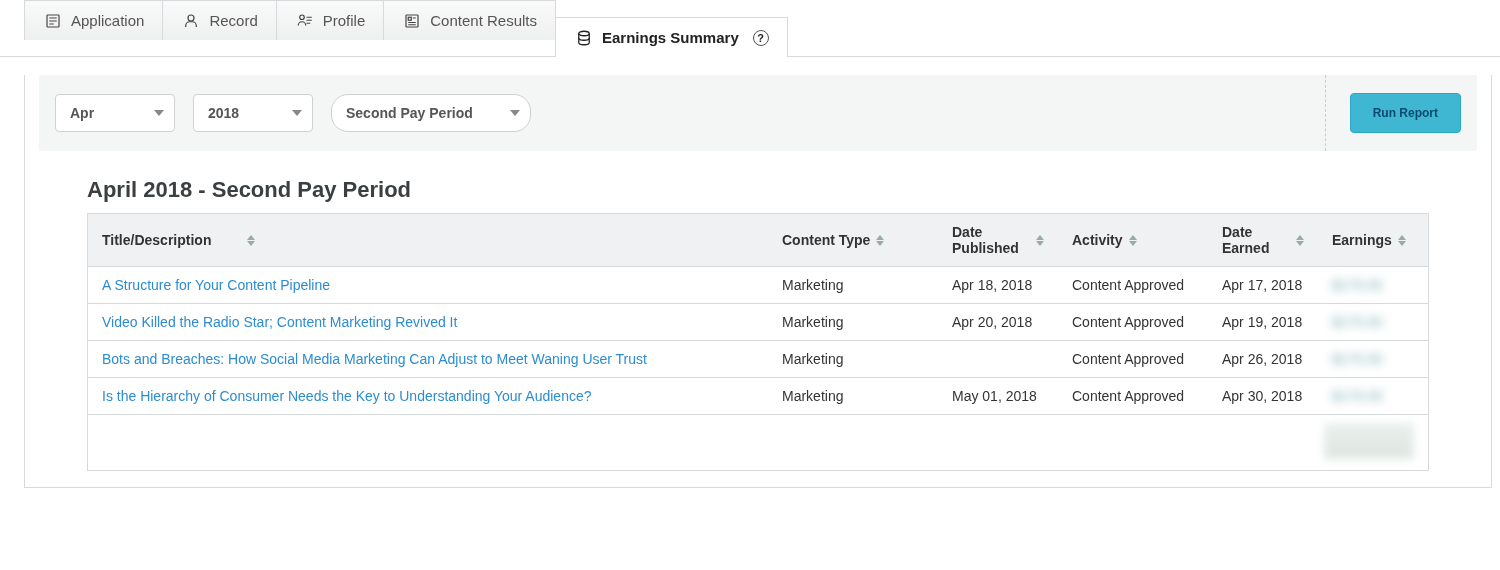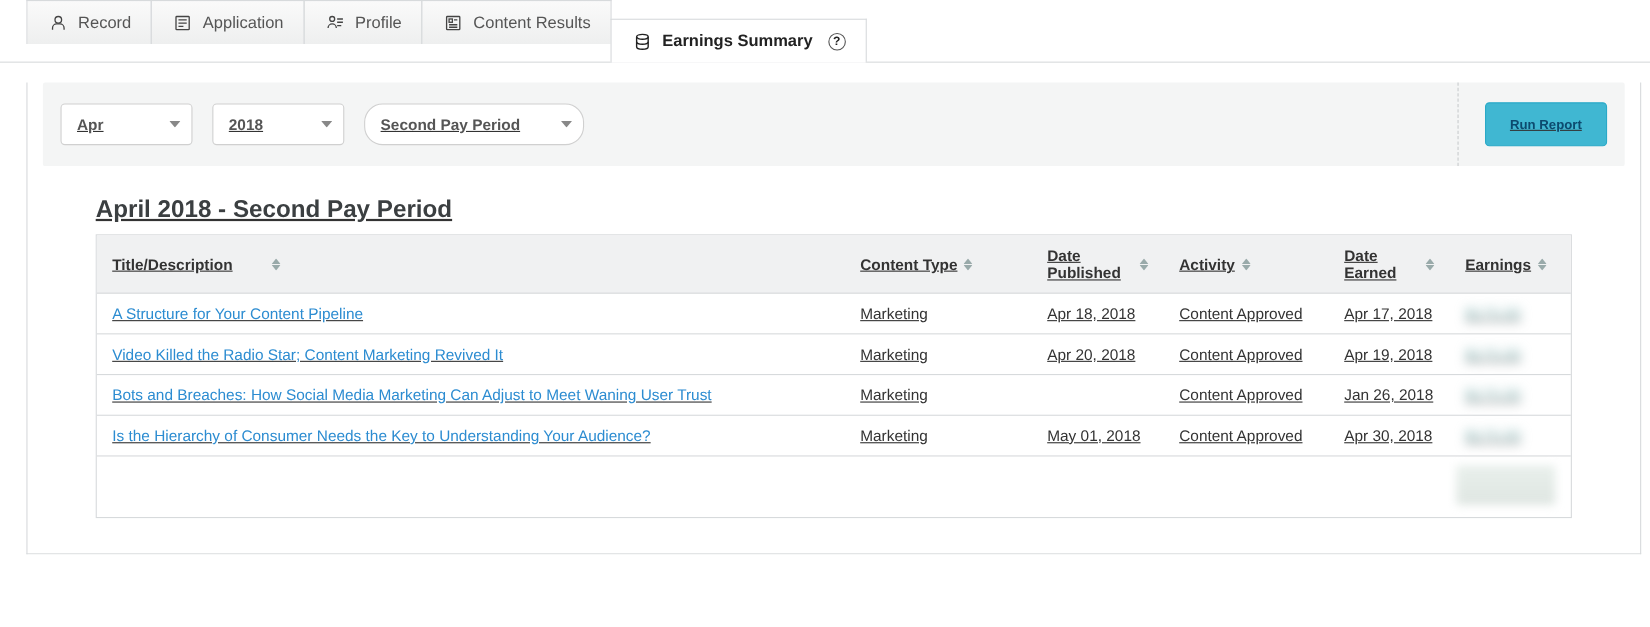--- a/index.html
+++ b/index.html
@@ -58,22 +58,21 @@
     margin-left:6px;
     width:16px;height:16px;border:1.5px solid #555;border-radius:50%;
     display:inline-flex;align-items:center;justify-content:center;
     font-size:11px;font-weight:700;cursor:pointer;
   }
   
   .frame{
     border:1px solid var(--border);
     border-top:none;
     margin:0 8px 0 24px;
-    padding-bottom:24px;
-    text-decoration:underline;
+    padding-bottom:8px;
   }
   
   .filterbar{
     display:flex;
     align-items:center;
     margin:18px 14px 0 14px;
     background:var(--panel);
     border-radius:2px;
     padding:18px 16px;
     position:relative;
@@ -135,34 +134,34 @@
     background:linear-gradient(#e9f0ec,#dfe6e2);filter:blur(4px);border-radius:3px;
   }
 </style>
 </head>
 <body>
 
 <div class="tabbar">
   <div class="tab">
     <span class="tab-icon">
       <svg viewBox="0 0 24 24" width="18" height="18" fill="none" stroke="currentColor" stroke-width="1.6">
+          <rect x="4" y="4" width="16" height="16" rx="1"></rect>
+          <path d="M7 8h10M7 12h10M7 16h6"></path>
+        </svg>
+    </span>
+    <span>Application</span>
+  </div>
+  <div class="tab">
+    <span class="tab-icon">
+      <svg viewBox="0 0 24 24" width="18" height="18" fill="none" stroke="currentColor" stroke-width="1.6">
           <circle cx="12" cy="8" r="4"></circle>
           <path d="M5 20v-2a5 5 0 0 1 5-5h4a5 5 0 0 1 5 5v2"></path>
         </svg>
     </span>
     <span>Record</span>
-  </div>
-  <div class="tab">
-    <span class="tab-icon">
-      <svg viewBox="0 0 24 24" width="18" height="18" fill="none" stroke="currentColor" stroke-width="1.6">
-          <rect x="4" y="4" width="16" height="16" rx="1"></rect>
-          <path d="M7 8h10M7 12h10M7 16h6"></path>
-        </svg>
-    </span>
-    <span>Application</span>
   </div>
   <div class="tab">
     <span class="tab-icon">
       <svg viewBox="0 0 24 24" width="18" height="18" fill="none" stroke="currentColor" stroke-width="1.6">
           <circle cx="8" cy="7" r="3"></circle>
           <path d="M3 18a5 5 0 0 1 10 0"></path>
           <path d="M14 7h7M14 11h7M14 15h5"></path>
         </svg>
     </span>
     <span>Profile</span>
@@ -315,21 +314,21 @@
           <div class="col c-earned">Apr 19, 2018</div>
           <div class="col c-earn blurred">$175.00</div>
         </div>
         <div class="row">
           <div class="col c-title">
             <a href="#">Bots and Breaches: How Social Media Marketing Can Adjust to Meet Waning User Trust</a>
           </div>
           <div class="col c-type">Marketing</div>
           <div class="col c-pub"></div>
           <div class="col c-act">Content Approved</div>
-          <div class="col c-earned">Jan 26, 2018</div>
+          <div class="col c-earned">Apr 26, 2018</div>
           <div class="col c-earn blurred">$175.00</div>
         </div>
         <div class="row">
           <div class="col c-title">
             <a href="#">Is the Hierarchy of Consumer Needs the Key to Understanding Your Audience?</a>
           </div>
           <div class="col c-type">Marketing</div>
           <div class="col c-pub">May 01, 2018</div>
           <div class="col c-act">Content Approved</div>
           <div class="col c-earned">Apr 30, 2018</div>

